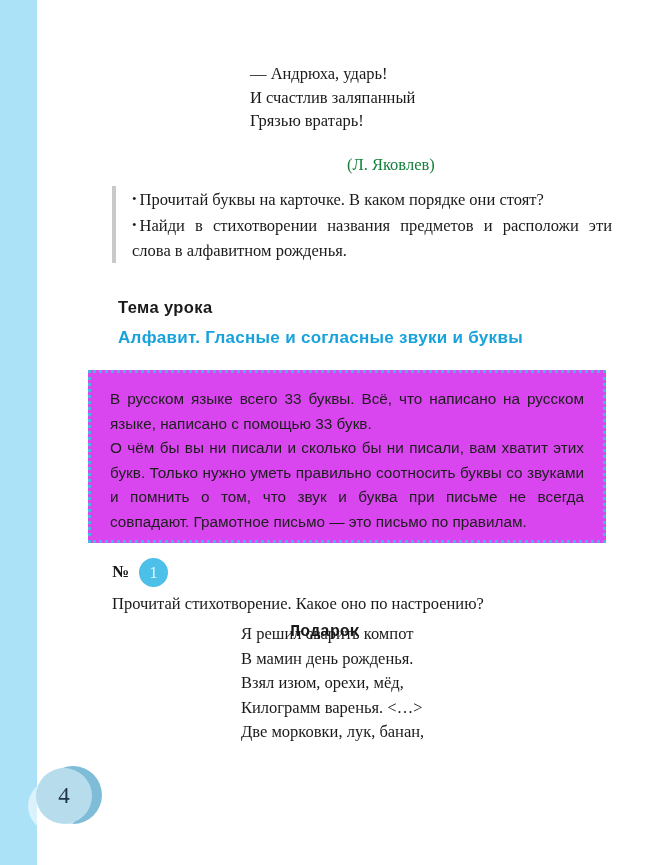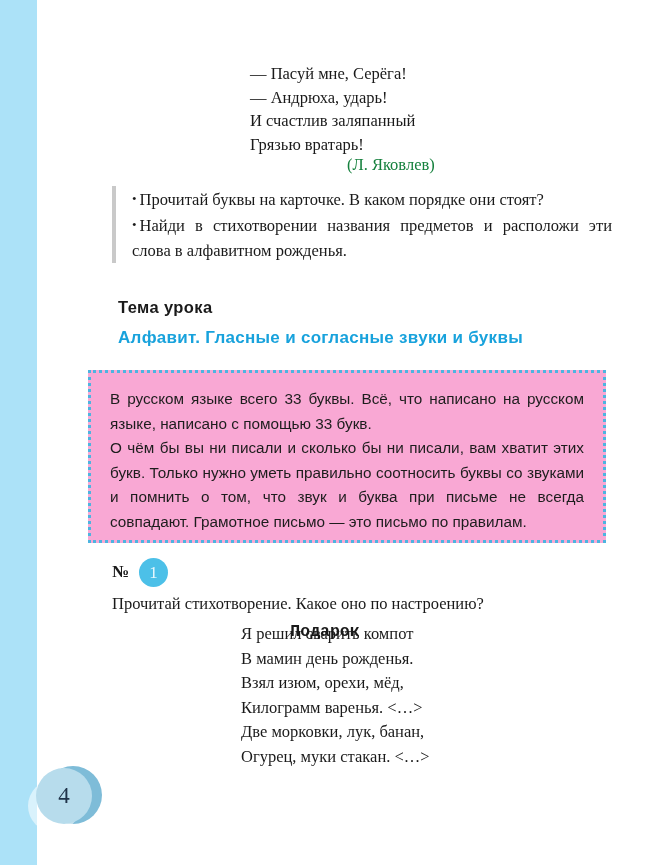--- a/index.html
+++ b/index.html
@@ -107,21 +107,21 @@
   }
 
   
   .info-box {
     position: absolute;
     left: 88px;
     top: 370px;
     width: 518px;
     height: 173px;
     box-sizing: border-box;
-    background: #f9a8d4;
+    background: #d946ef;
     border: 3px dotted #4db4e0;
     padding: 14px 19px 10px 19px;
   }
   .info-line {
     font-family: "Liberation Sans", sans-serif;
     font-size: 15.3px;
     line-height: 24.6px;
     color: #1d1d1d;
     margin: 0;
     text-align: justify;
@@ -249,21 +249,20 @@
   }
 </style>
 </head>
 <body>
 
 <div class="left-band"></div>
 
 <div class="page">
 
   <div class="poem-top">
-    <span class="ln">— Пасуй мне, Серёга!</span>
     <span class="ln">— Андрюха, ударь!</span>
     <span class="ln">И счастлив заляпанный</span>
     <span class="ln">Грязью вратарь!</span>
   </div>
   <div class="attribution">(Л. Яковлев)</div>
 
   <div class="task-block">
     <p class="task-line"><span class="bullet">•</span><span>Прочитай буквы на карточке. В каком порядке они стоят?</span></p>
     <p class="task-line"><span class="bullet">•</span><span>Найди в стихотворении названия предметов и расположи эти слова в алфавитном рожденья.</span></p>
   </div>
@@ -283,21 +282,20 @@
 
   <div class="ex-text">Прочитай стихотворение. Какое оно по настроению?</div>
 
   <div class="poem2-title">Подарок</div>
   <div class="poem2">
     <span class="ln">Я решил сварить компот</span>
     <span class="ln">В мамин день рожденья.</span>
     <span class="ln">Взял изюм, орехи, мёд,</span>
     <span class="ln">Килограмм варенья. &lt;…&gt;</span>
     <span class="ln">Две морковки, лук, банан,</span>
-    <span class="ln">Огурец, муки стакан. &lt;…&gt;</span>
   </div>
 
   <div class="pagenum-wrap">
     <div class="pn-ring"></div>
     <div class="pn-ghost"></div>
     <div class="pn-disc">
       <span>4</span>
     </div>
   </div>
 

